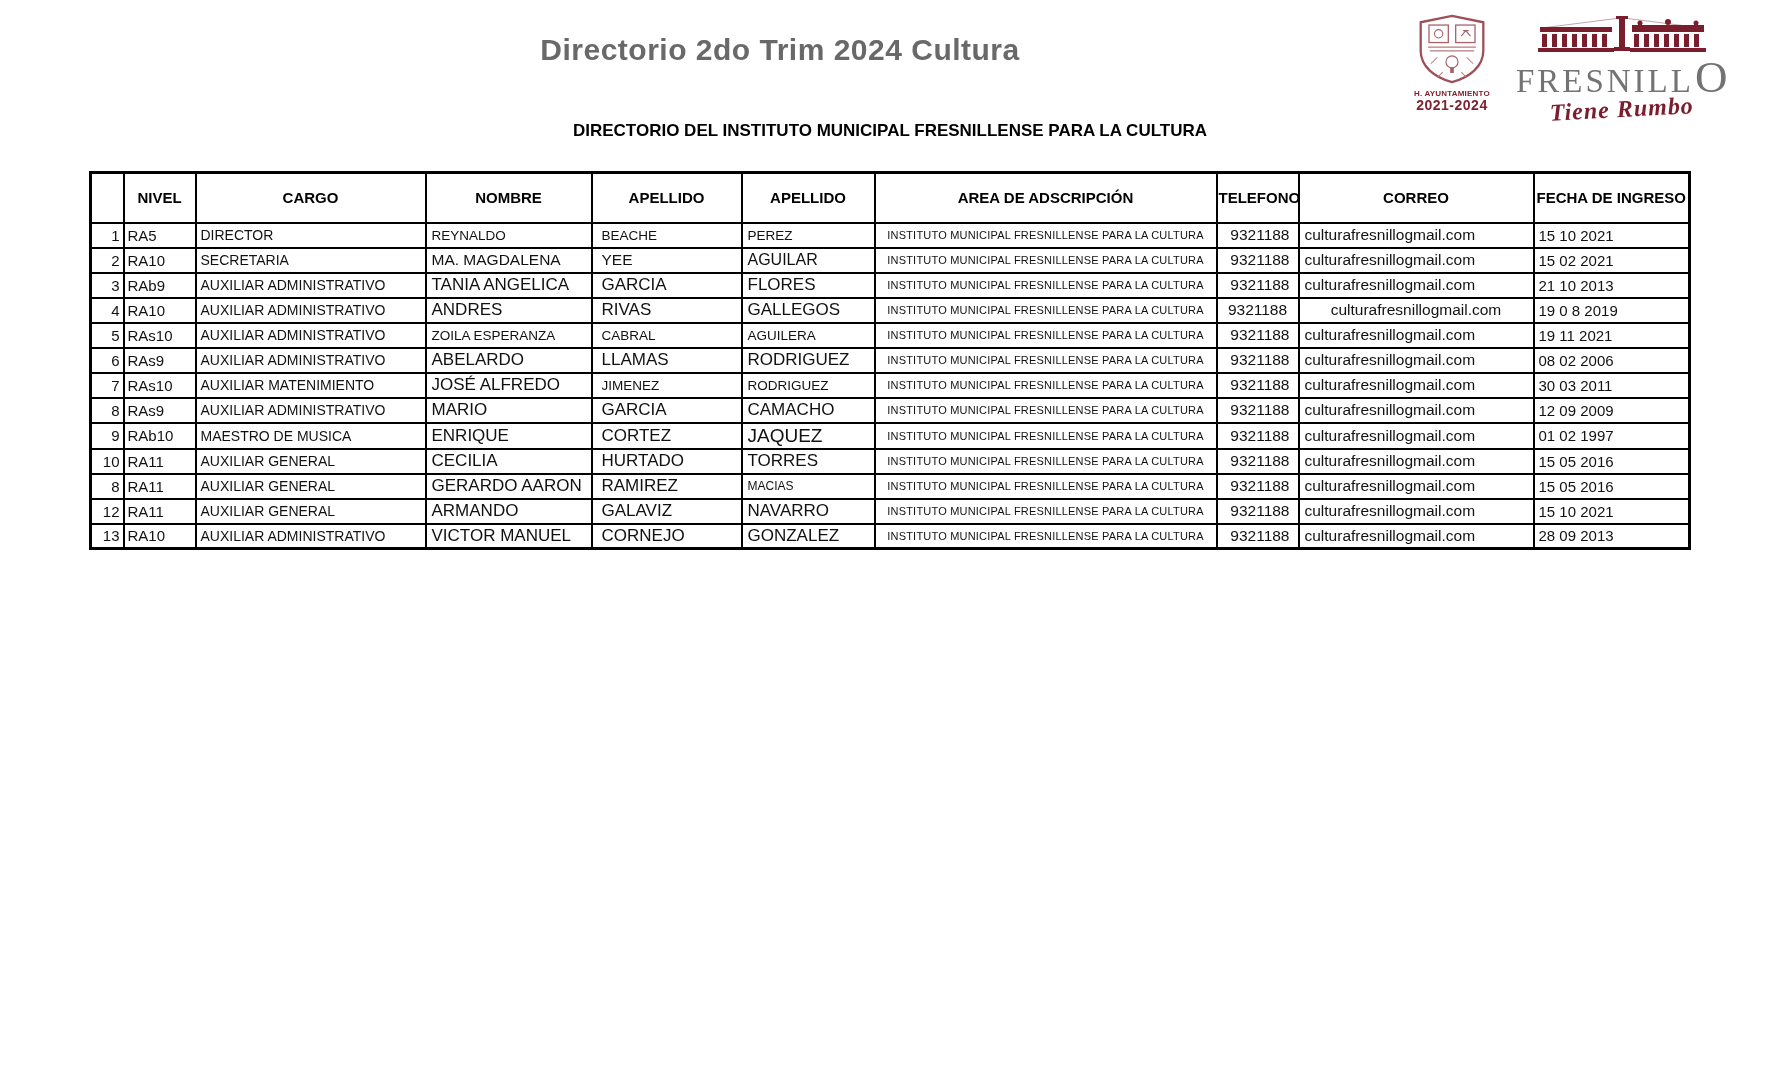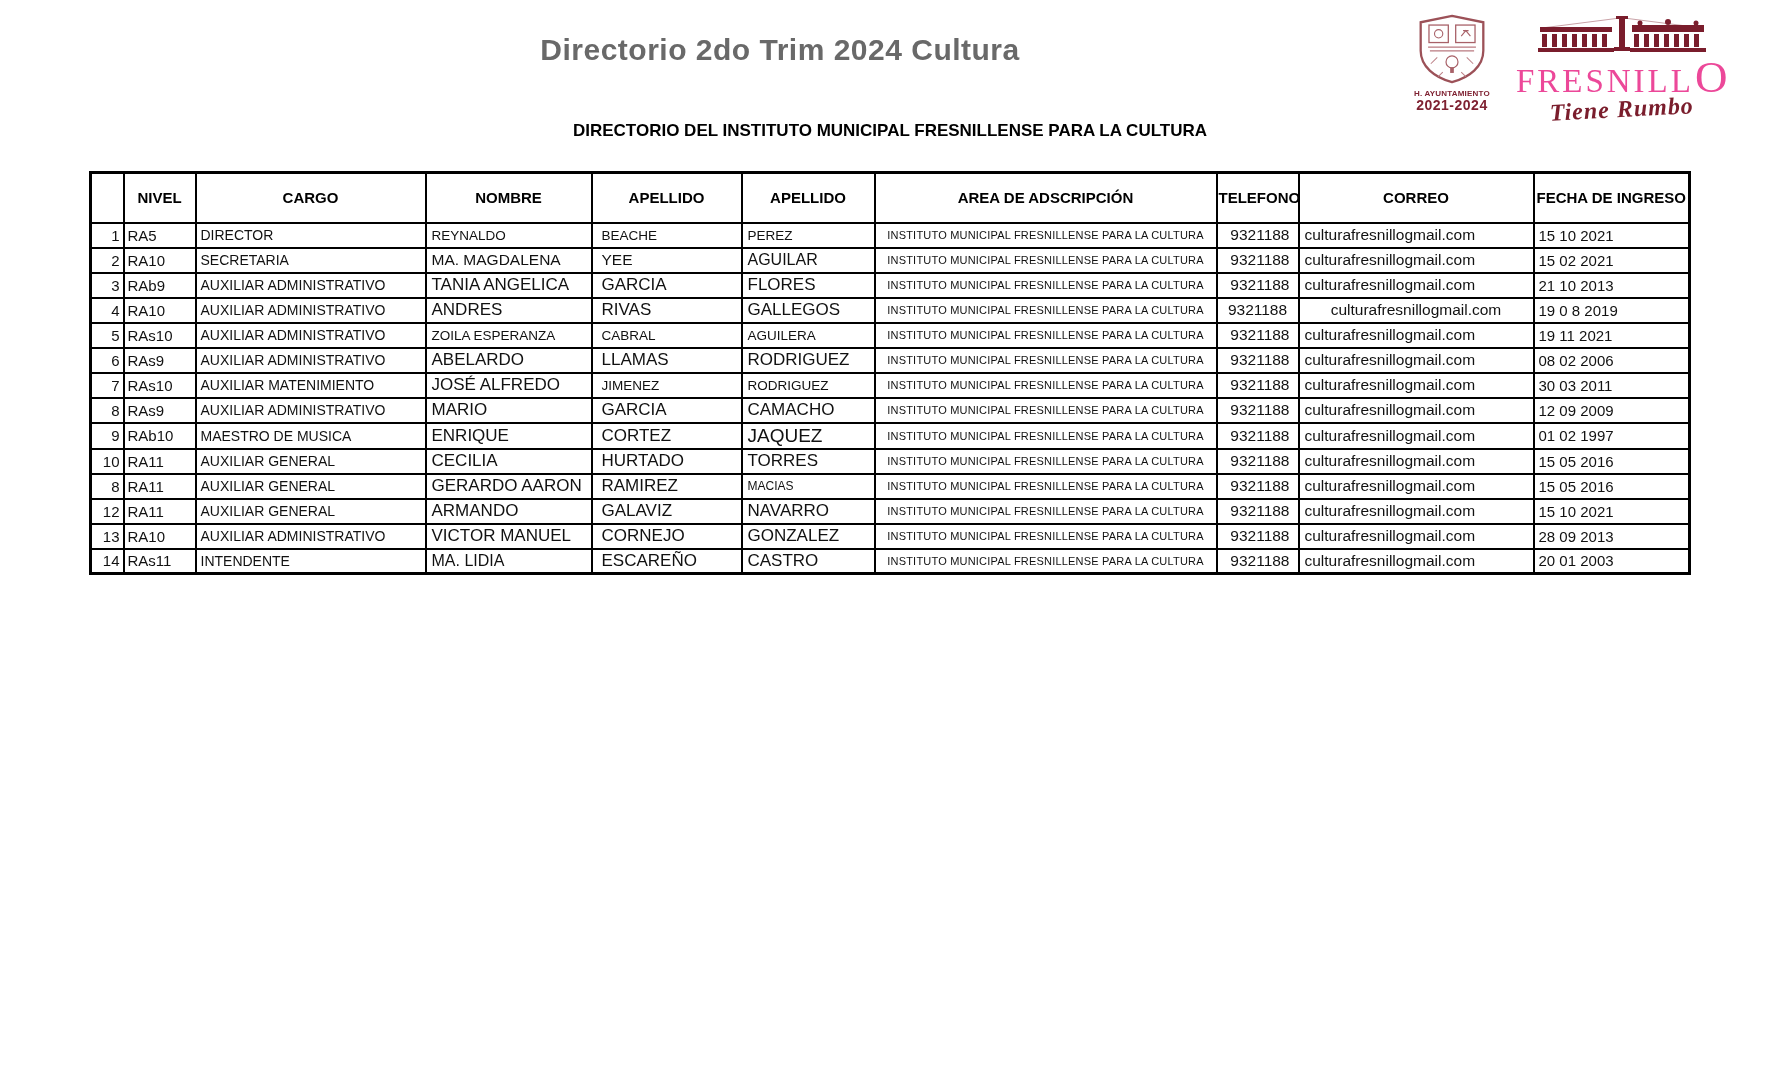--- a/index.html
+++ b/index.html
@@ -52,21 +52,21 @@
     letter-spacing: 0.5px; line-height: 1.05;
   }
   .logo-divider {
     width: 2px; height: 86px; background: #b48f93;
     margin: 6px 13px 0 13px;
   }
   .wm-block { flex: 1; text-align: center; }
   .wordmark {
     display: inline-flex; align-items: baseline;
     font-family: "Liberation Serif", serif;
-    color: #ec4899;
+    color: #737373;
     line-height: 0.85;
     margin-top: -2px;
     white-space: nowrap;
   }
   .wm-main { font-size: 33px; letter-spacing: 3px; }
   .wm-o { font-size: 45px; margin-left: 1px; }
   .tagline {
     font-family: "Liberation Serif", serif;
     font-style: italic;
     font-weight: bold;
@@ -355,28 +355,16 @@
           <td class="col-nivel">RA10</td>
           <td class="col-cargo">AUXILIAR ADMINISTRATIVO</td>
           <td class="col-nombre" style="font-size: 17px;">VICTOR MANUEL</td>
           <td class="col-apellido1" style="font-size: 17px;">CORNEJO</td>
           <td class="col-apellido2" style="font-size: 17px;">GONZALEZ</td>
           <td class="col-area">INSTITUTO MUNICIPAL FRESNILLENSE PARA LA CULTURA</td>
           <td class="col-telefono">9321188</td>
           <td class="col-correo">culturafresnillogmail.com</td>
           <td class="col-fecha">28 09 2013</td>
         </tr>
-        <tr>
-          <td class="col-num">14</td>
-          <td class="col-nivel">RAs11</td>
-          <td class="col-cargo">INTENDENTE</td>
-          <td class="col-nombre" style="font-size: 16px;">MA. LIDIA</td>
-          <td class="col-apellido1" style="font-size: 17px;">ESCAREÑO</td>
-          <td class="col-apellido2" style="font-size: 17px;">CASTRO</td>
-          <td class="col-area">INSTITUTO MUNICIPAL FRESNILLENSE PARA LA CULTURA</td>
-          <td class="col-telefono">9321188</td>
-          <td class="col-correo">culturafresnillogmail.com</td>
-          <td class="col-fecha">20 01 2003</td>
-        </tr>
       </tbody>
   </table>
 
 </div>
 
 </body></html>

